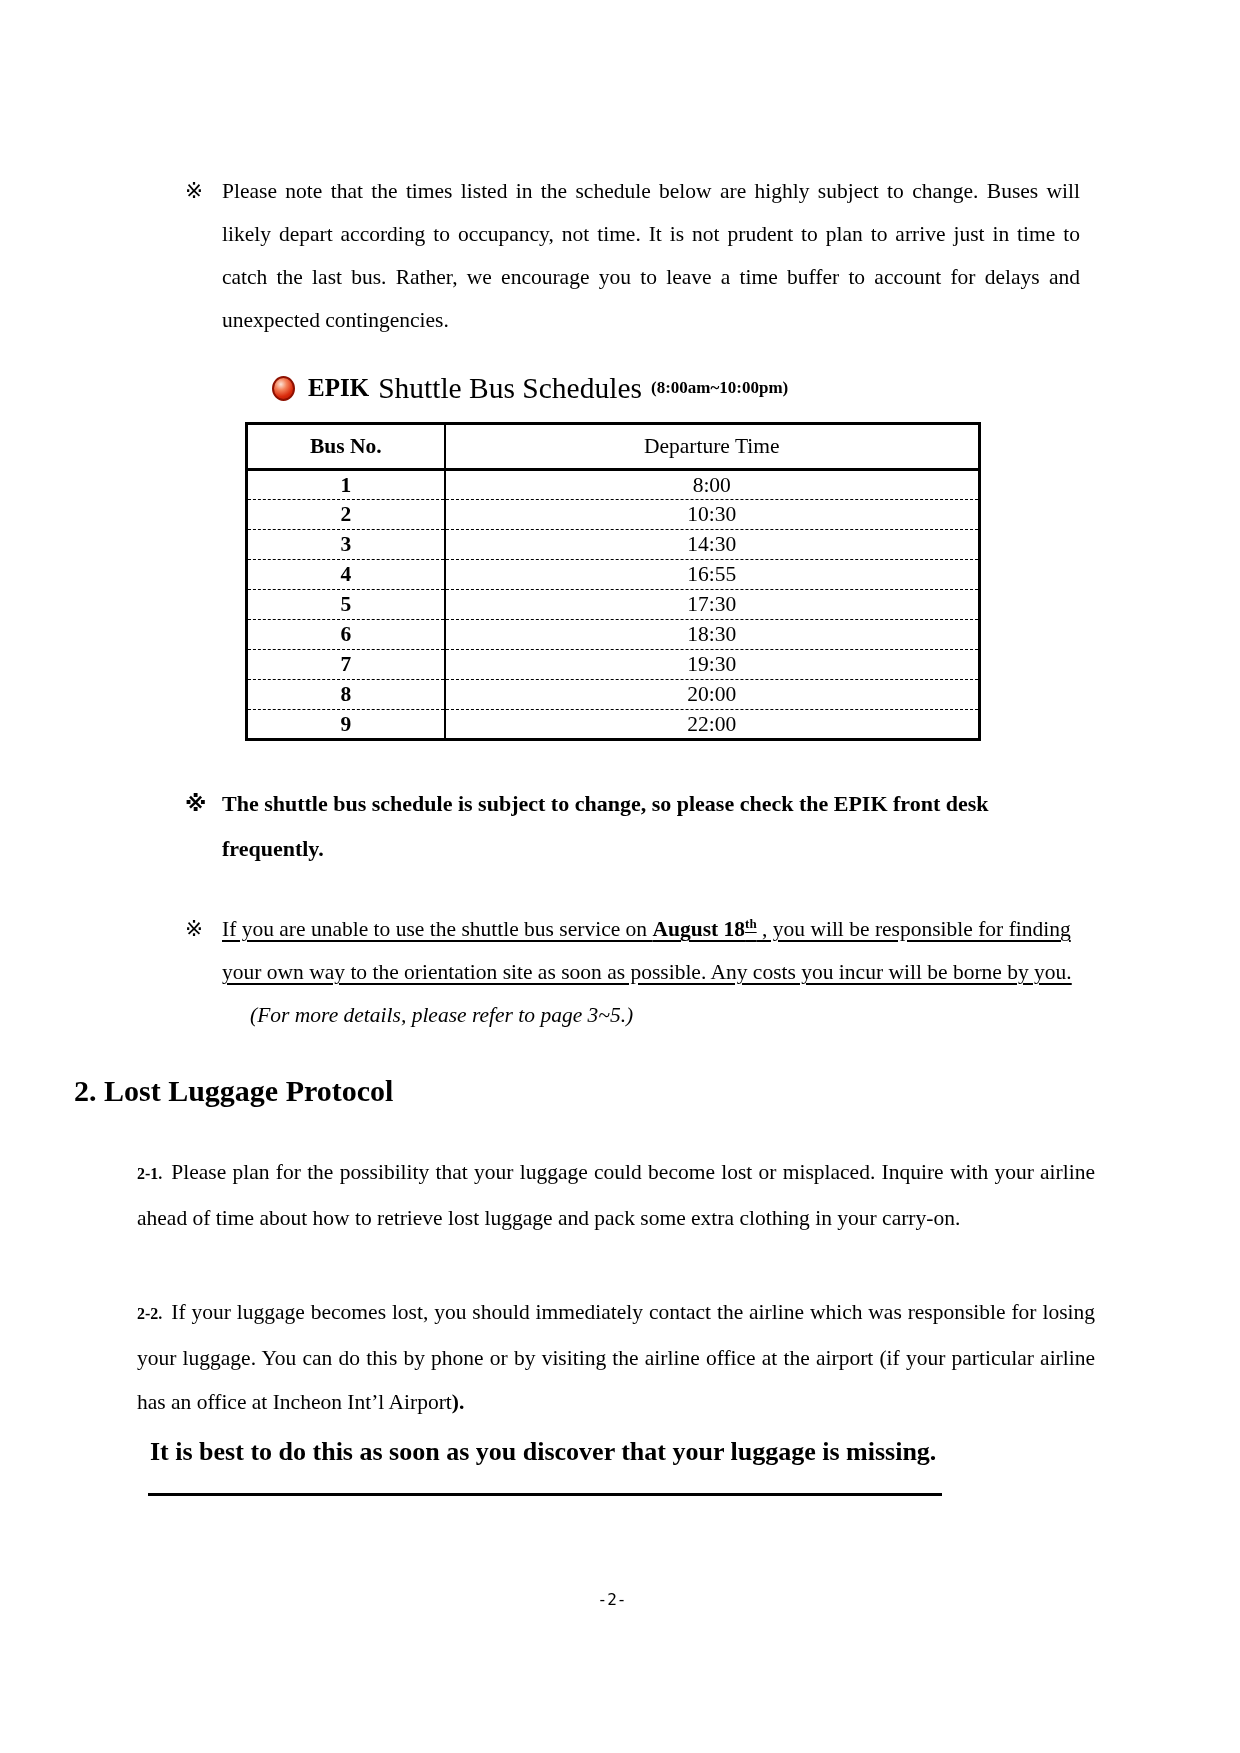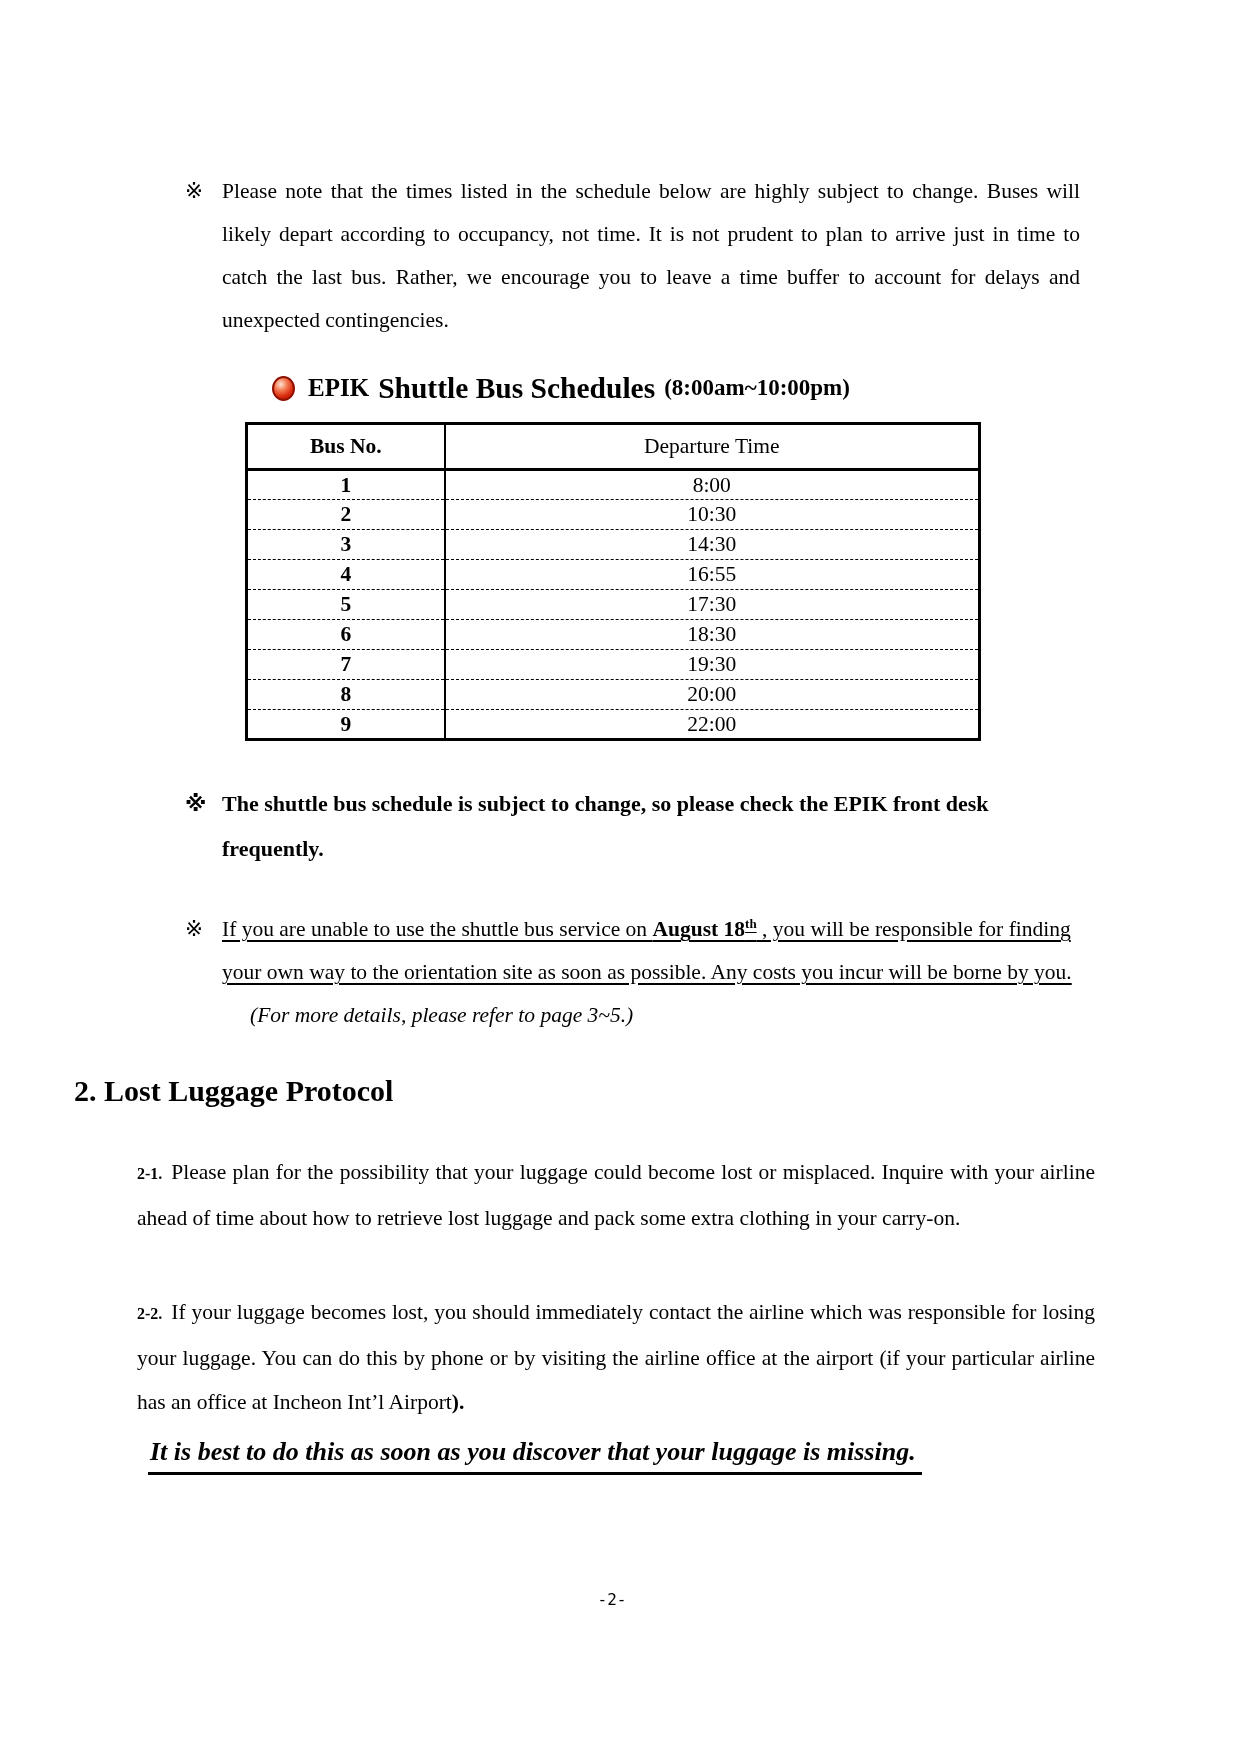--- a/index.html
+++ b/index.html
@@ -63,22 +63,22 @@
     display: inline-block;
     width: 23px;
     height: 25px;
     border-radius: 50%;
     border: 2.5px solid #8e1000;
     background: radial-gradient(circle at 36% 30%, #fce4d8 0%, #f4825a 30%, #d92a0c 65%, #a81200 100%);
     margin-right: 13px;
     flex: 0 0 auto;
   }
   .h-prefix { font-weight: bold; font-size: 25px; margin-right: 9px; }
-  .h-title  { font-weight: bold; font-size: 29.5px; margin-right: 9px; }
-  .h-range  { font-weight: bold; font-size: 23px; }
+  .h-title  { font-weight: normal; font-size: 29.5px; margin-right: 9px; }
+  .h-range  { font-weight: bold; font-size: 17px; }
 
   
   .bus-table {
     margin-top: 14px;
     margin-left: 245px;
     width: 736px;
     border-collapse: collapse;
     table-layout: fixed;
     border: 3px solid #000;
   }
@@ -120,23 +120,22 @@
 
   .closing {
     margin-top: 8px;
     margin-left: 148px;
     font-size: 26px;
     line-height: 40px;
   }
   .closing-inner {
     display: inline-block;
     font-weight: bold;
-    font-style: italic;
     border-bottom: 3.5px solid #000;
-    padding: 0 6px 0 2px;
+    padding: 0 6px 21px 2px;
   }
 
   .footer {
     position: absolute;
     top: 1590px;
     left: 0;
     right: 16px;
     text-align: center;
     font-family: "DejaVu Sans Mono", monospace;
     font-size: 16px;

